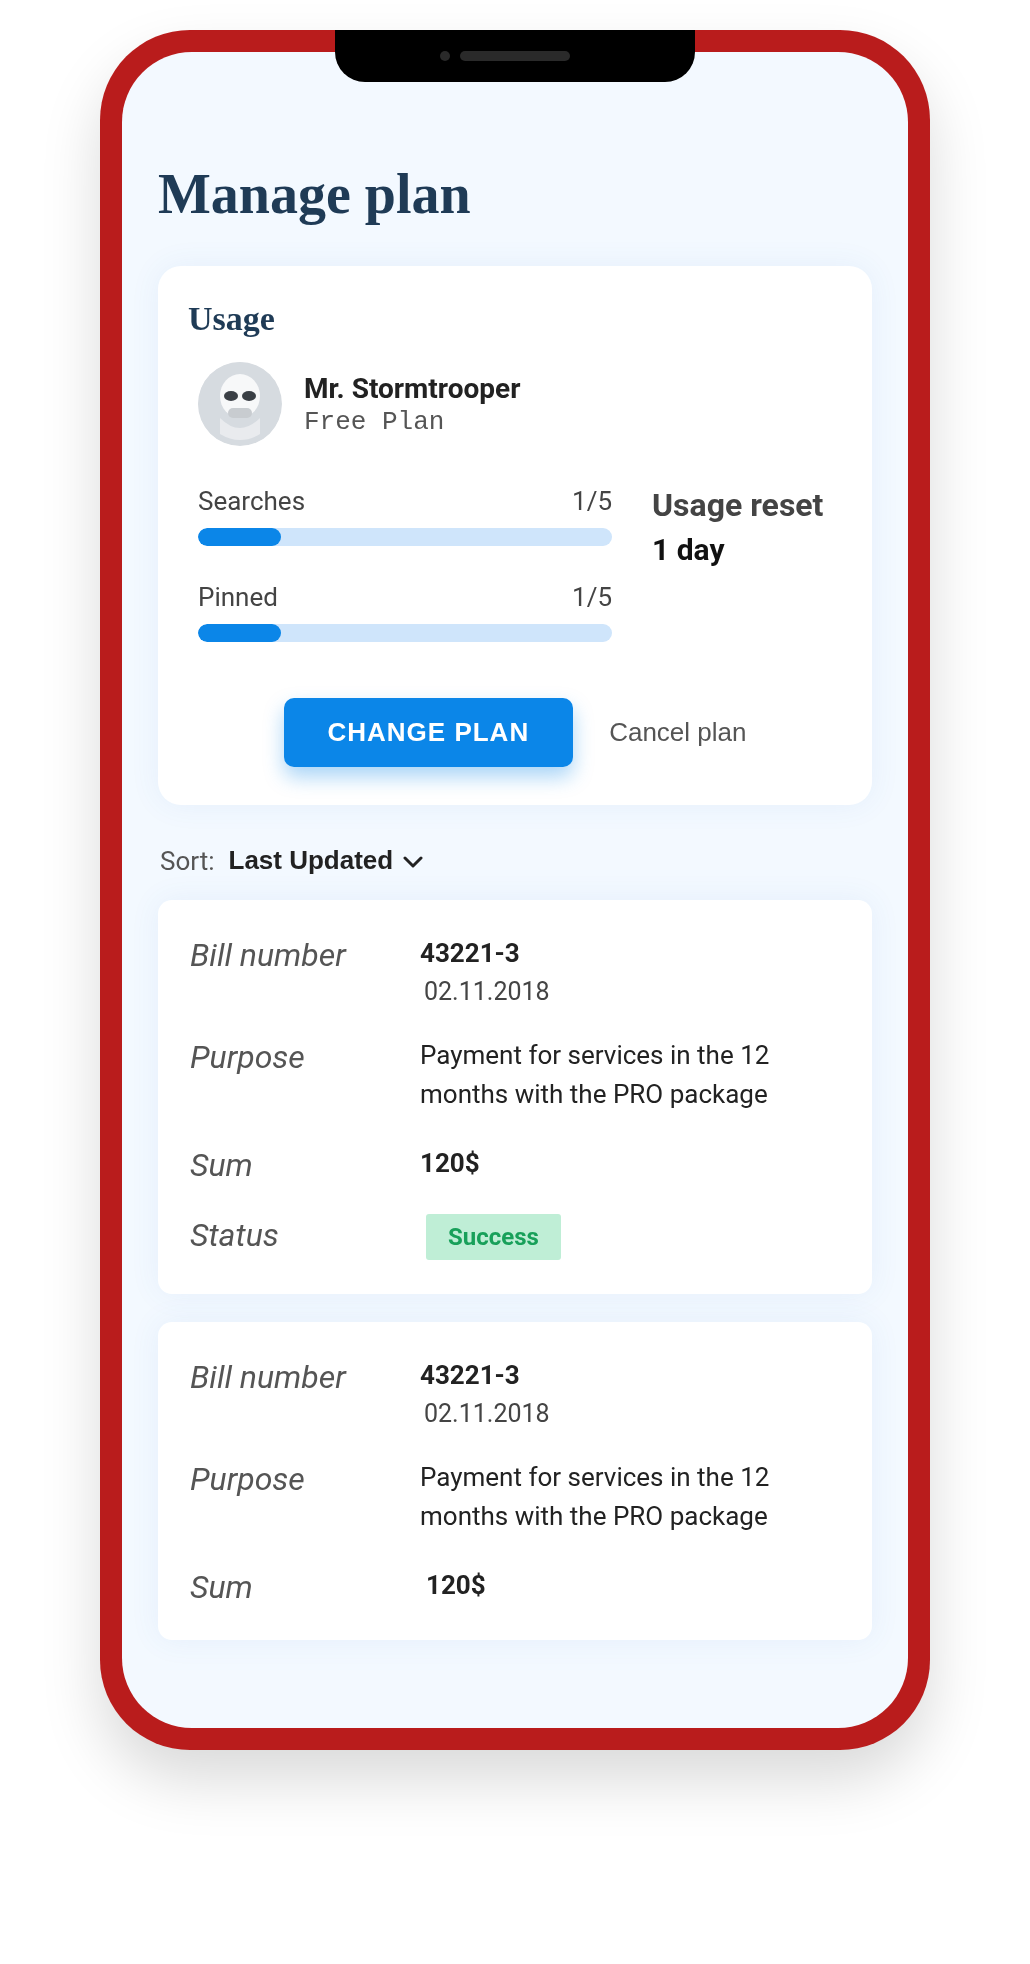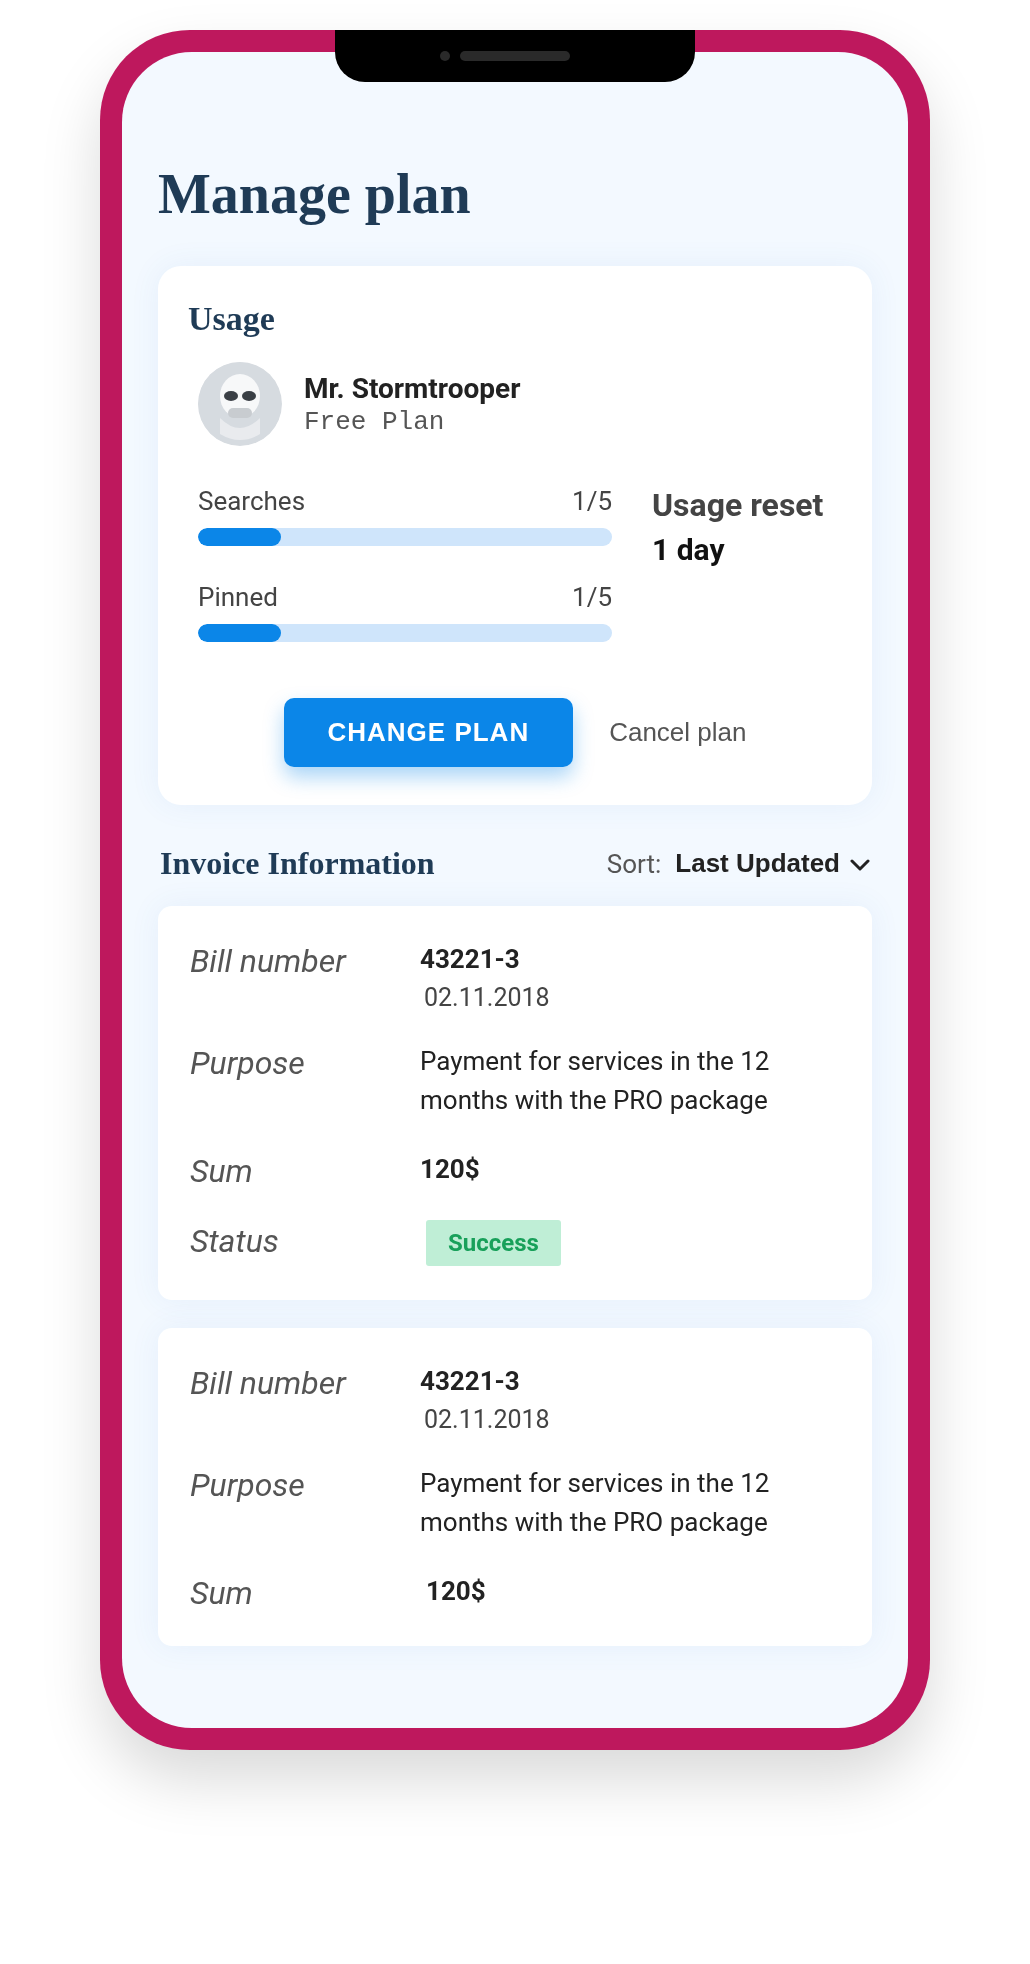--- a/index.html
+++ b/index.html
@@ -9,21 +9,21 @@
     width: 1030px;
     height: 1964px;
     display: flex;
     align-items: flex-start;
     justify-content: center;
     padding-top: 30px;
   }
   .phone-frame {
     width: 830px;
     height: 1720px;
-    background: #be185d;
+    background: #b91c1c;
     border-radius: 90px;
     padding: 22px;
     position: relative;
     box-shadow: 0 30px 60px rgba(0,0,0,0.15);
   }
   .phone-screen {
     width: 100%;
     height: 100%;
     background: #f3f9ff;
     border-radius: 70px;
@@ -317,21 +317,20 @@
           </div>
         </div>
 
         <div class="button-row">
           <button class="btn-primary">CHANGE PLAN</button>
           <button class="btn-link">Cancel plan</button>
         </div>
       </div>
 
       <div class="section-head">
-        <div class="section-title">Invoice Information</div>
         <div class="sort-wrap">
           <span class="sort-label">Sort:</span>
           <button class="sort-value">
             <span>Last Updated</span>
             <span class="chev">
               <svg width="20" height="14" viewBox="0 0 20 14">
                   <path d="M2 3 L10 11 L18 3" stroke="#222" stroke-width="3" fill="none" stroke-linecap="round" stroke-linejoin="round"></path>
                 </svg>
             </span>
           </button>

